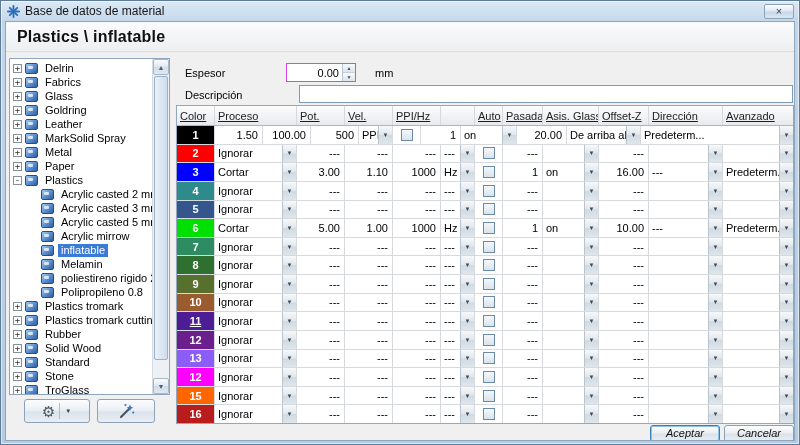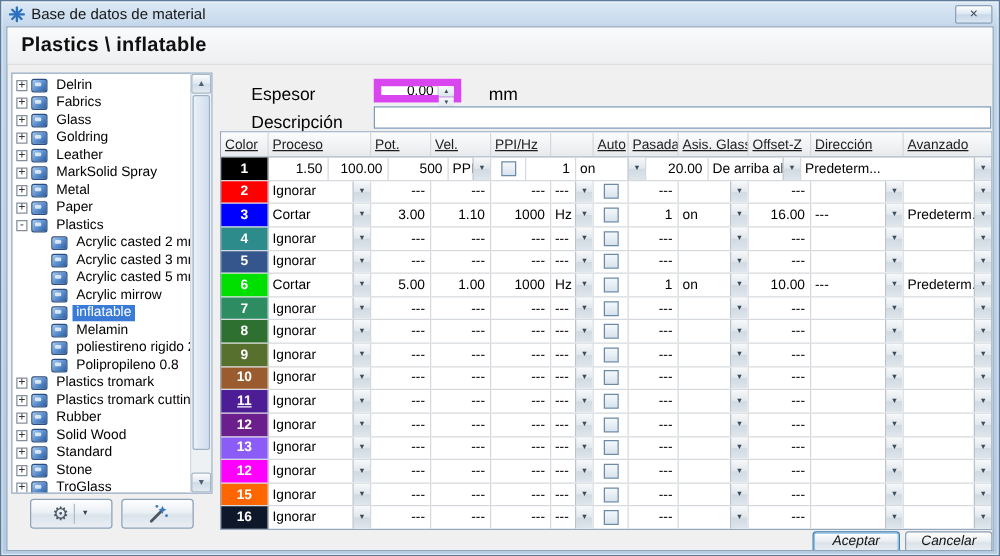--- a/index.html
+++ b/index.html
@@ -56,23 +56,23 @@
   .tool-btn { height:24px; border:1px solid #8ca2b8; border-radius:3px;
     background:linear-gradient(#fdfdfe,#ebf0f5 45%,#dbe3eb 55%,#e9eef4);
     display:flex; align-items:center; justify-content:center; }
   .tool-btn.split { width:66px; }
   .tool-btn.wand { width:58px; }
   .gear { font-size:15px; color:#4a5662; line-height:15px; padding:0 4px; }
   .split-arrow { font-size:6px; color:#33424f; border-left:1px solid #aebdcb; height:16px;
     display:flex; align-items:center; padding:0 5px; }
 
   
-  .lbl { position:absolute; font-size:14px; color:#000;margin-left:16px; }
-  .spinbox { position:absolute; left:293px; top:41px; width:70px; height:19px;
-    border:6px solid #d946ef; background:#fff; display:flex; }
+  .lbl { position:absolute; font-size:11px; color:#000; }
+  .spinbox { position:absolute; left:280px; top:41px; width:70px; height:19px;
+    border:1px solid #d946ef; background:#fff; display:flex; }
   .spin-input { flex:1; min-width:0; border:none; outline:none; font-family:inherit;
     font-size:11px; text-align:right; padding-right:3px; background:transparent; }
   .spin-arrows { width:13px; flex:none; display:flex; flex-direction:column; border-left:1px solid #b5c6d8; }
   .sa { flex:1; font-size:5px; color:#3c4c5c; text-align:center; line-height:8px;
     background:linear-gradient(#f8fafc,#dde5ed); border-bottom:1px solid #c3d0dc; }
   .sa:last-child { border-bottom:none; }
   .txt { position:absolute; border:1px solid #7e9bb8; background:#fff; font-family:inherit;
     font-size:11px; padding:0 3px; outline:none; }
   .txt.desc { left:293px; top:63px; width:494px; height:18px; }
 
@@ -760,21 +760,21 @@
             <div class="td dd c10">
               <span class="ddt"></span>
               <span class="dda">▼</span>
             </div>
             <div class="td dd c11">
               <span class="ddt"></span>
               <span class="dda">▼</span>
             </div>
           </div>
           <div class="tr">
-            <div class="td colorcell c0" style="background: #0f172a;">16</div>
+            <div class="td colorcell c0" style="background: #b91c1c;">16</div>
             <div class="td dd c1">
               <span class="ddt">Ignorar</span>
               <span class="dda">▼</span>
             </div>
             <div class="td num c2">---</div>
             <div class="td num c3">---</div>
             <div class="td num c4">---</div>
             <div class="td dd c5">
               <span class="ddt">---</span>
               <span class="dda">▼</span>

